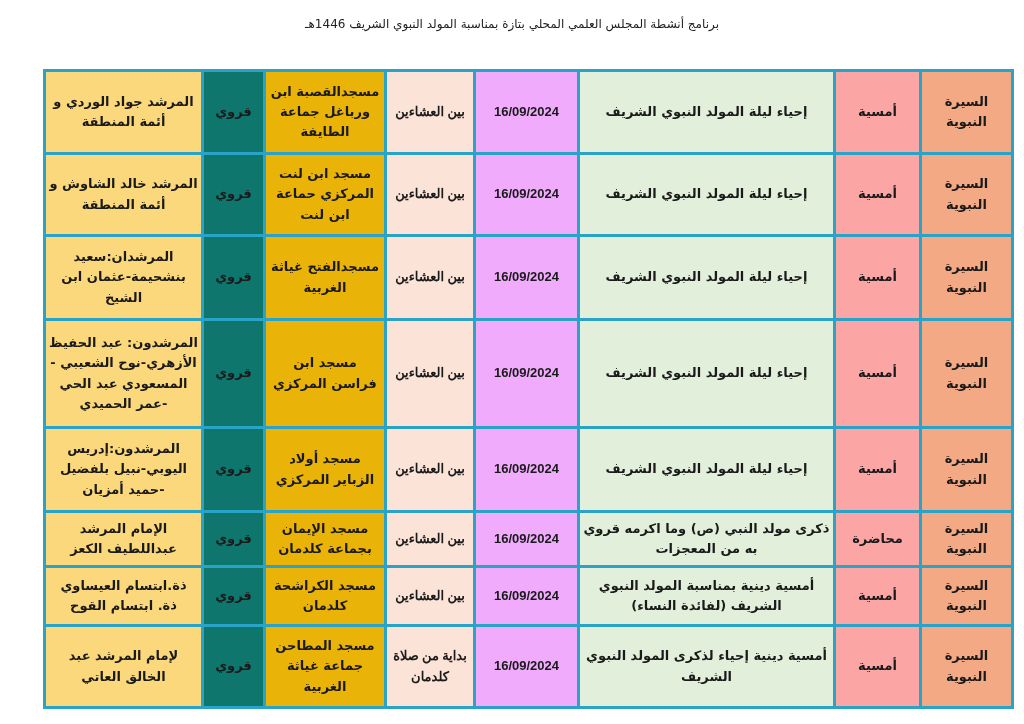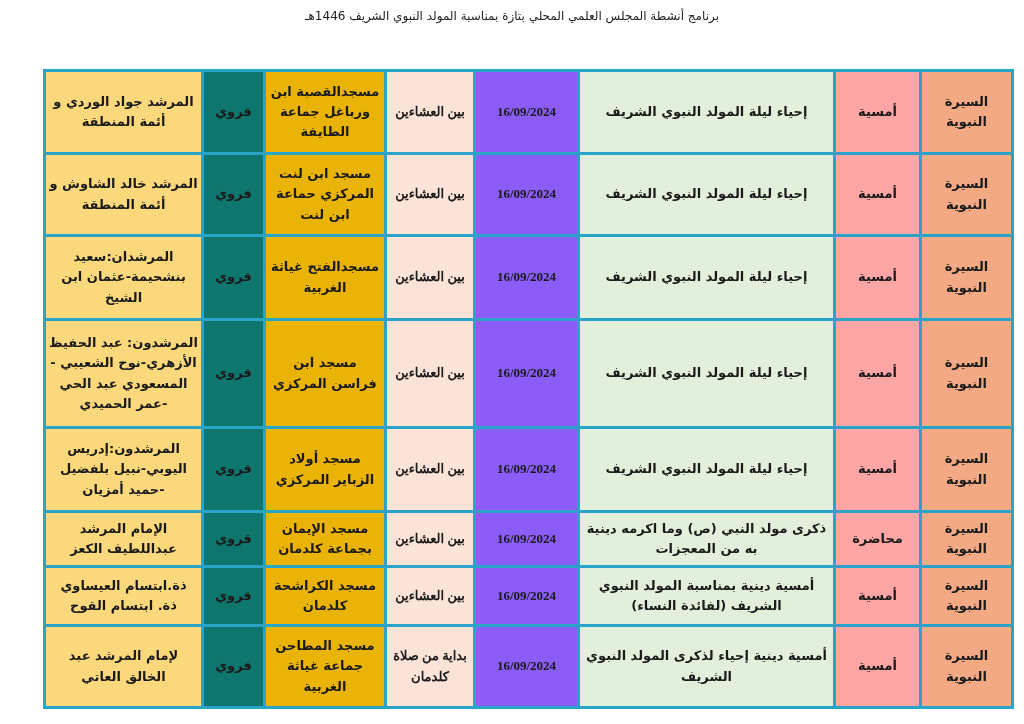--- a/index.html
+++ b/index.html
@@ -1,27 +1,27 @@
 <!DOCTYPE html>
 <html><head>
 <meta charset="utf-8">
 <style>
   html, body { margin: 0; padding: 0; background: #ffffff; }
   body { width: 1024px; height: 724px; position: relative; overflow: hidden;
          font-family: "DejaVu Sans", sans-serif; color: #1a1a1a; }
-  .title { position: absolute; top: 9px; left: 0; width: 1024px; text-align: center;
+  .title { position: absolute; top: 17px; left: 0; width: 1024px; text-align: center;
            font-size: 12px; direction: rtl; color: #222; }
   table.schedule { position: absolute; left: 43px; top: 69px; border-collapse: collapse;
                    direction: rtl; table-layout: fixed; }
   table.schedule td { border: 3px solid #2aa3c9; text-align: center; vertical-align: middle;
                       font-size: 13px; line-height: 1.55; padding: 0 3px; font-weight: bold; }
   td.cat { background: #f3aa84; width: 83px; font-weight: bold; margin-top: 20px; }
   td.type { background: #fca5a5; width: 77px; font-weight: normal; }
   td.activity { background: #e2efdb; width: 247px; margin-left: 24px; }
-  td.date { background: #8b5cf6; width: 95px; font-family: Liberation Serif, serif; font-size: 14px; }
+  td.date { background: #f0abfc; width: 95px; font-family: Liberation Sans, sans-serif; font-size: 14px; }
   td.time { background: #fbe3d8; width: 80px; font-family: Liberation Serif, serif; }
   td.place { background: #eab308; width: 112px; }
   td.scope { background: #0f766e; width: 53px; }
   td.speaker { background: #fbd87b; width: 149px; margin-top: 8px; }
 </style>
 </head>
 <body>
 
 <div class="title">برنامج أنشطة المجلس العلمي المحلي بتازة بمناسبة المولد النبوي الشريف 1446هـ</div>
 
@@ -73,21 +73,21 @@
         <td class="activity">إحياء ليلة المولد النبوي الشريف</td>
         <td class="date">16/09/2024</td>
         <td class="time">بين العشاءين</td>
         <td class="place">مسجد أولاد الزباير المركزي</td>
         <td class="scope">قروي</td>
         <td class="speaker">المرشدون:إدريس اليوبي-نبيل بلفضيل -حميد أمزيان</td>
       </tr>
       <tr style="height: 55px;">
         <td class="cat">السيرة النبوية</td>
         <td class="type">محاضرة</td>
-        <td class="activity">ذكرى مولد النبي (ص) وما اكرمه دينية به من المعجزات</td>
+        <td class="activity">ذكرى مولد النبي (ص) وما اكرمه قروي به من المعجزات</td>
         <td class="date">16/09/2024</td>
         <td class="time">بين العشاءين</td>
         <td class="place">مسجد الإيمان بجماعة كلدمان</td>
         <td class="scope">قروي</td>
         <td class="speaker">الإمام المرشد عبداللطيف الكعز</td>
       </tr>
       <tr style="height: 59px;">
         <td class="cat">السيرة النبوية</td>
         <td class="type">أمسية</td>
         <td class="activity">أمسية دينية بمناسبة المولد النبوي الشريف (لفائدة النساء)</td>

